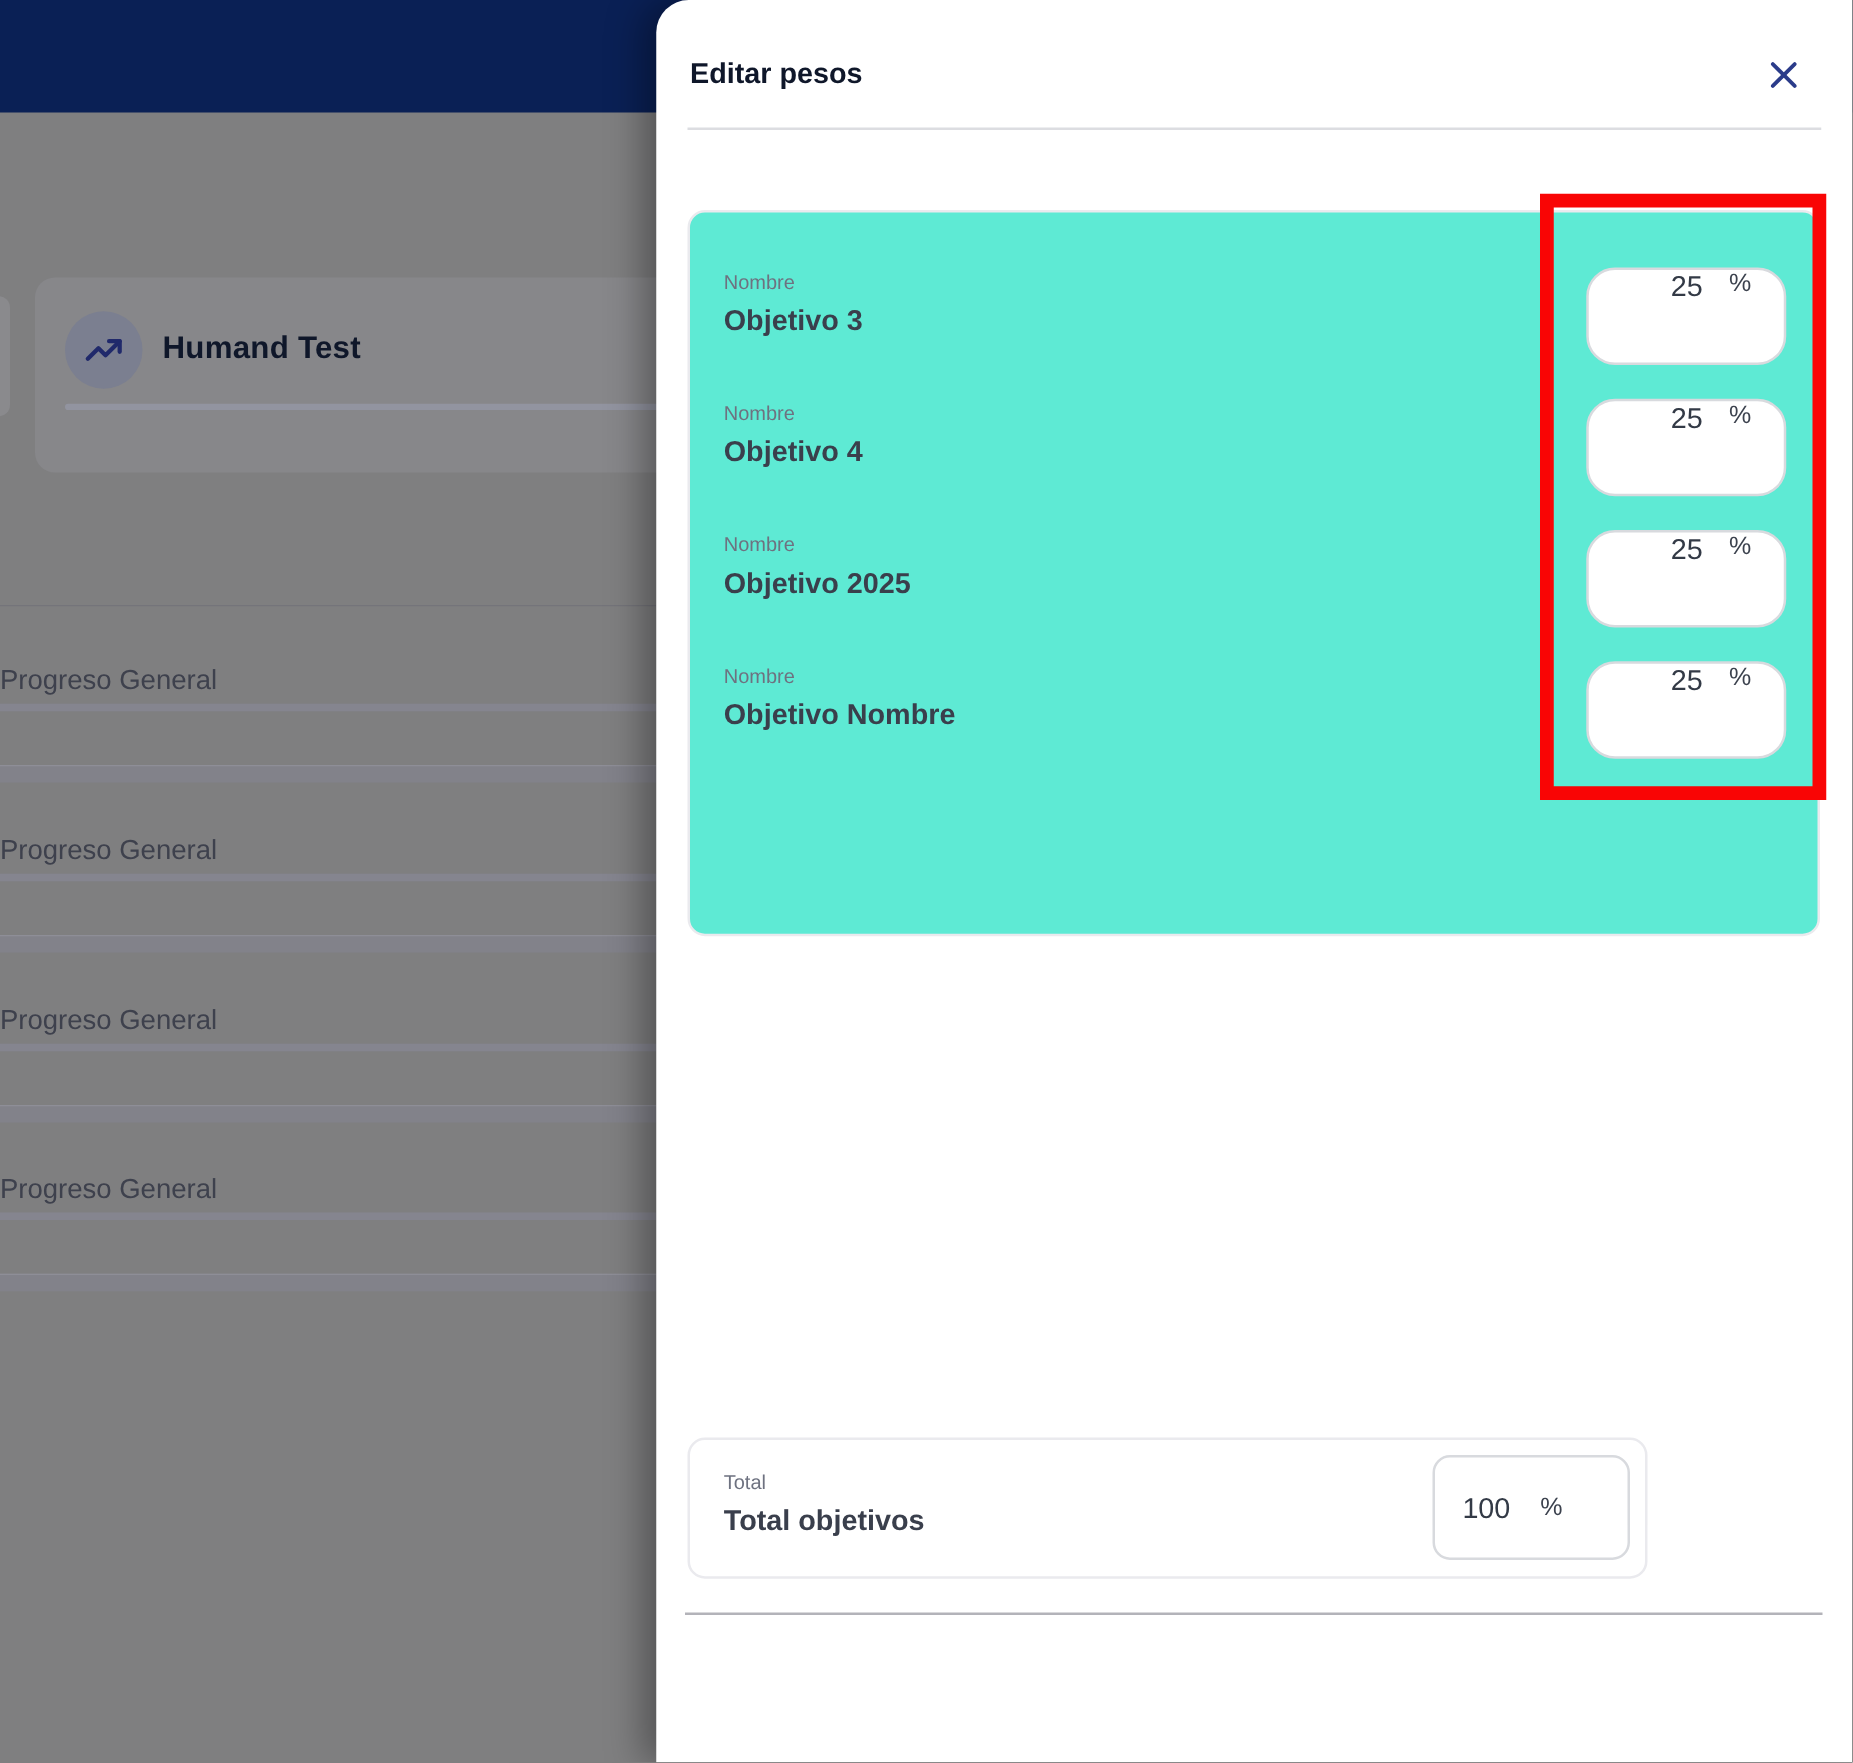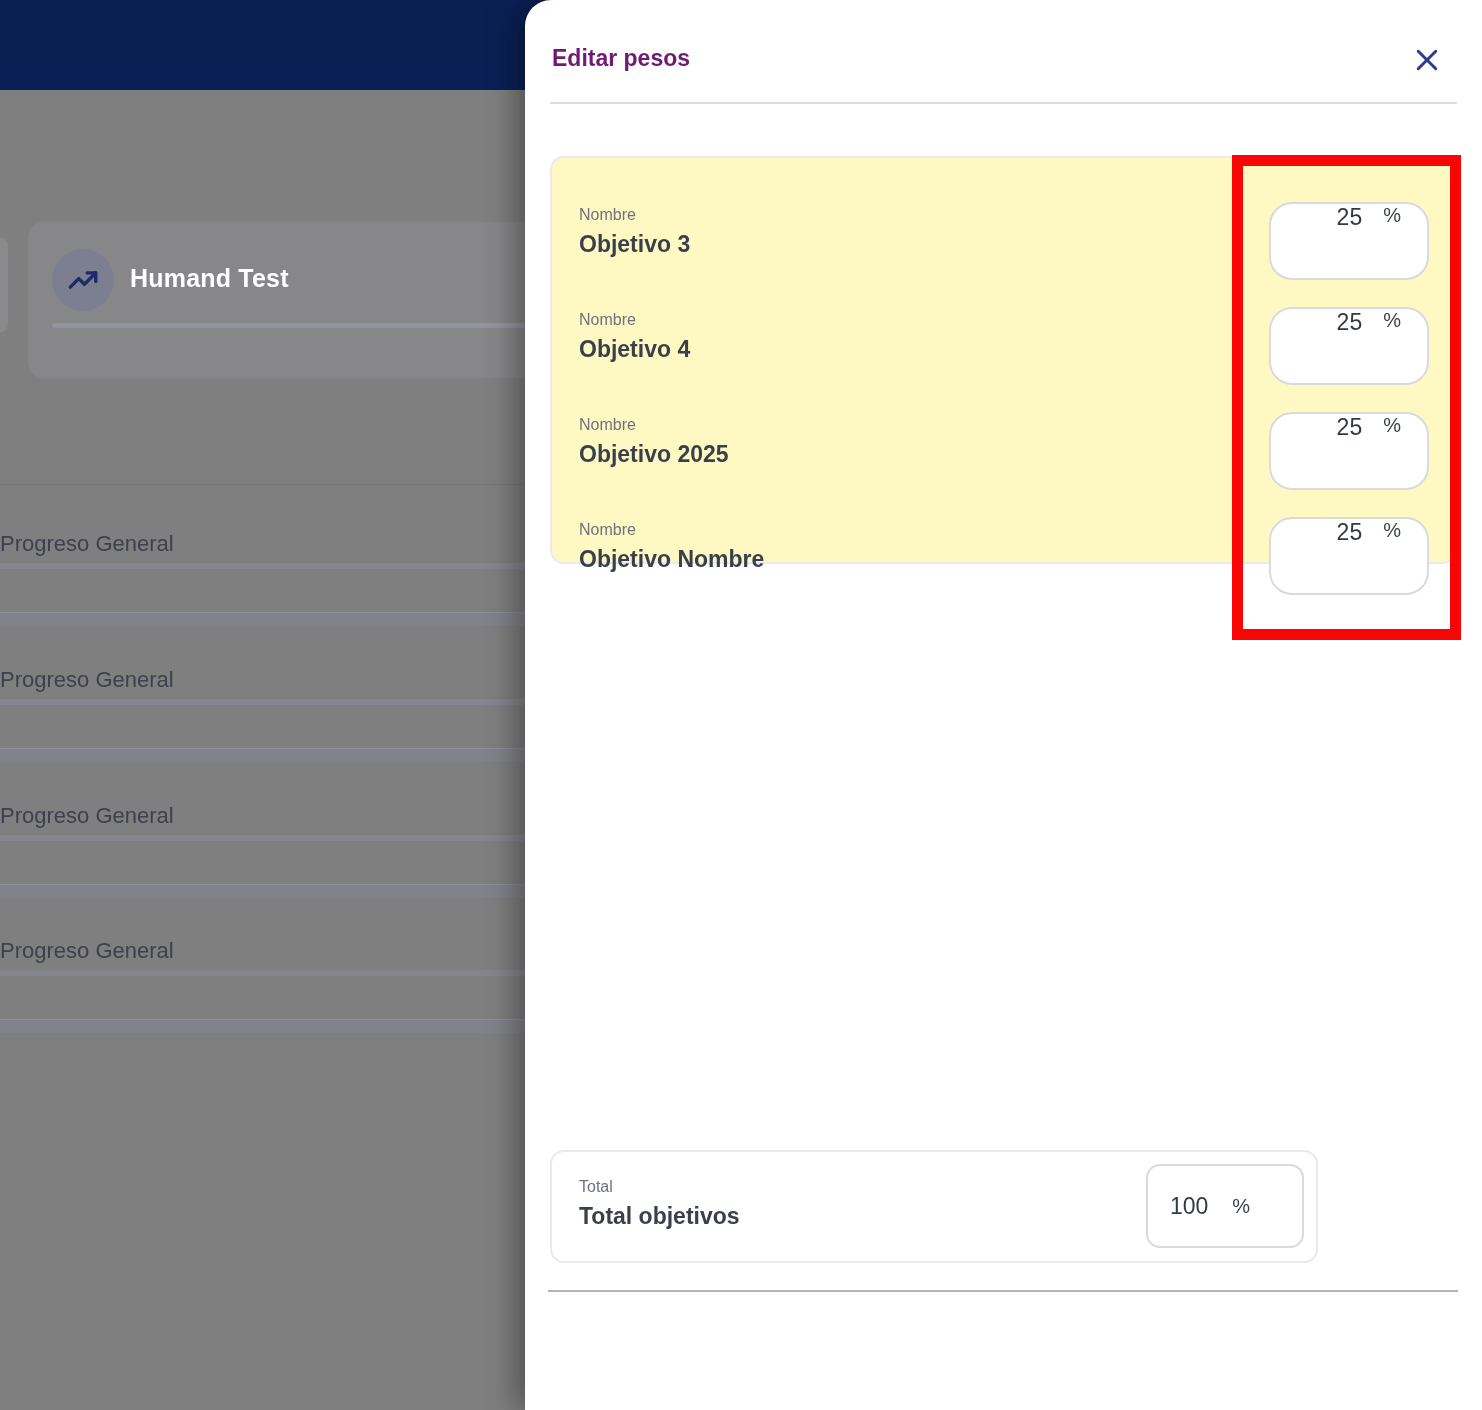--- a/index.html
+++ b/index.html
@@ -8,38 +8,38 @@
   .stage {
     position: relative; width: 1482px; height: 1410px;
     overflow: hidden; background: #7f7f80;
   }
 
   
   .navbar { position: absolute; left: 0; top: 0; width: 1482px; height: 90px; background: #0a2055; }
   .left-sliver { position: absolute; left: -10px; top: 237px; width: 18px; height: 96px; background: #8a8a8d; border-radius: 9px; }
   .goal-card { position: absolute; left: 28px; top: 222px; width: 620px; height: 156px; background: #87878a; border-radius: 16px; }
   .goal-icon-circle { position: absolute; left: 24px; top: 27px; width: 62px; height: 62px; border-radius: 50%; background: #7b7f90; display: flex; align-items: center; justify-content: center; }
-  .goal-title { position: absolute; left: 102px; top: 42px; font-size: 25px; font-weight: bold; color: #ffffff; letter-spacing: .2px; }
+  .goal-title { position: absolute; left: 102px; top: 42px; font-size: 25px; font-weight: bold; color: #0f172a; letter-spacing: .2px; }
   .goal-progress { position: absolute; left: 24px; top: 101px; width: 580px; height: 5px; background: #9294a0; border-radius: 3px; }
   .bg-divider { position: absolute; left: 0; top: 484px; width: 525px; height: 1px; background: #74747a; }
   .bg-row-label { position: absolute; left: 0; font-size: 22px; color: #3e414d; margin-top: 15px; }
   .bg-bar { position: absolute; left: 0; width: 525px; height: 6px; background: #85858f; }
   .bg-band { position: absolute; left: 0; width: 525px; height: 14px; background: #82828a; border-top: 1px solid #8e8e97; }
 
   
   .drawer {
     position: absolute; left: 525px; top: 0; width: 957px; height: 1410px;
     background: #ffffff; border-top-left-radius: 26px;
     box-shadow: -10px 0 30px rgba(0,0,0,0.35);
   }
-  .drawer-title { position: absolute; left: 27px; top: 45px; font-size: 23px; font-weight: bold; color: #701a75; }
+  .drawer-title { position: absolute; left: 27px; top: 45px; font-size: 23px; font-weight: bold; color: #0f172a; }
   .close-btn { position: absolute; left: 884px; top: 42px; width: 36px; height: 36px; background: none; border: none; cursor: pointer; display: flex; align-items: center; justify-content: center; }
   .drawer-divider { position: absolute; left: 25px; top: 102px; width: 907px; height: 2px; background: #dcdde1; }
 
-  .weights-card { position: absolute; left: 25px; top: 156px; width: 906px; height: 408px; border: 2px solid #eaeaee; border-radius: 14px; background: #fef9c3; }
+  .weights-card { position: absolute; left: 25px; top: 168px; width: 906px; height: 581px; border: 2px solid #eaeaee; border-radius: 14px; background: #5eead4; }
   .w-row { position: absolute; left: 0; width: 100%; height: 78px; }
   .w-labels { position: absolute; left: 27px; top: 4px; }
   .w-label { font-size: 16px; color: #6e7280; margin-bottom: 7px; }
   .w-name { font-size: 23px; font-weight: bold; color: #3a3f4c; }
   .pct-input { position: absolute; right: 25px; top: 0; width: 160px; height: 78px; border: 2px solid #d8dade; border-radius: 23px; background: #fff; display: flex; align-items: flex-start; justify-content: flex-end; gap: 21px; padding-right: 26px; cursor: text; }
   .pct-value { font-size: 23px; color: #333a46; }
   .pct-unit { font-size: 20px; color: #3c424e; }
 
   .red-annotation { position: absolute; left: 1232px; top: 155px; width: 229px; height: 485px; border: 11px solid #f90505; z-index: 50; pointer-events: none; }
 

